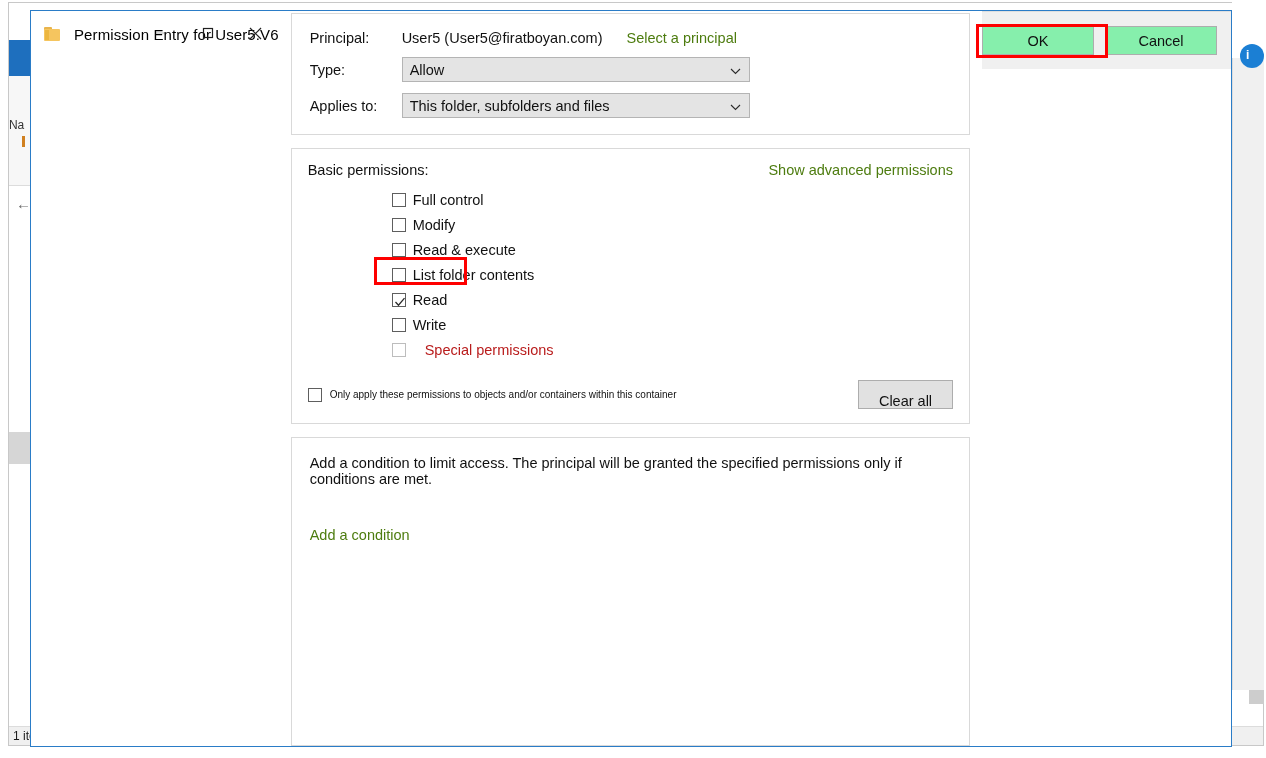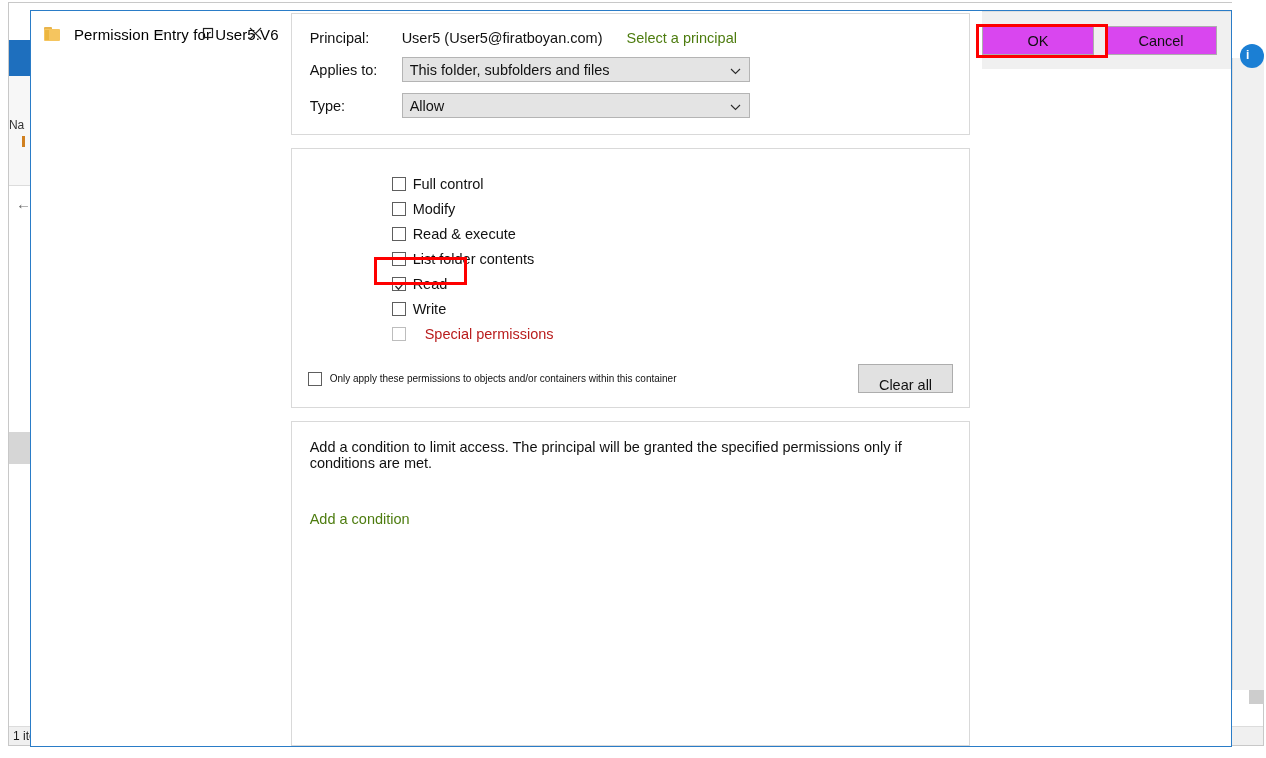--- a/index.html
+++ b/index.html
@@ -205,21 +205,21 @@
 
   
   .dlg-footer {
     flex: 0 0 auto; height: 58px; background: #f0f0f0;
     border-top: 1px solid #dfdfdf;
     display: flex; align-items: center; justify-content: flex-end;
     padding-right: 14px; position: relative;
   }
   .footer-btns { display: flex; align-items: center; gap: 11px; }
   .footer-btn {
-    background: #d946ef; border: 1px solid #adadad;
+    background: #86efac; border: 1px solid #adadad;
     font-size: 14.5px; color: #111111;
     height: 29px; width: 112px; cursor: default;
     font-family: "Liberation Sans", sans-serif;
   }
   #hl-ok {
     position: absolute; right: 123px; top: 12px;
     width: 132px; height: 34px; border: 3px solid #fe0000; pointer-events: none;
   }
 </style>
 </head>
@@ -282,45 +282,49 @@
   <div class="dlg-body">
 
     <div class="panel" id="panel-principal">
       <div class="field-row">
         <span class="field-label">Principal:</span>
         <span class="principal-value">User5 (User5@firatboyan.com)</span>
         <a class="link ml24">Select a principal</a>
       </div>
 
       <div class="field-row">
+        <span class="field-label">Type:</span>
+        <div class="combo">
+          <span>Allow</span>
+          <span class="chev">
+            <svg width="11" height="7" viewBox="0 0 11 7">
+                <polyline points="1,1 5.5,5.5 10,1" fill="none" stroke="#2b2b2b" stroke-width="1.1"></polyline>
+              </svg>
+          </span>
+        </div>
+      </div>
+
+      <div class="field-row">
         <span class="field-label">Applies to:</span>
         <div class="combo">
           <span>This folder, subfolders and files</span>
           <span class="chev">
             <svg width="11" height="7" viewBox="0 0 11 7">
                 <polyline points="1,1 5.5,5.5 10,1" fill="none" stroke="#2b2b2b" stroke-width="1.1"></polyline>
               </svg>
           </span>
         </div>
       </div>
-
-      <div class="field-row">
-        <span class="field-label">Type:</span>
-        <div class="combo">
-          <span>Allow</span>
-          <span class="chev">
-            <svg width="11" height="7" viewBox="0 0 11 7">
-                <polyline points="1,1 5.5,5.5 10,1" fill="none" stroke="#2b2b2b" stroke-width="1.1"></polyline>
-              </svg>
-          </span>
-        </div>
-      </div>
     </div>
 
     <div class="panel" id="panel-permissions">
+      <div class="perm-head">
+        <span class="perm-head-label">Basic permissions:</span>
+        <a class="link">Show advanced permissions</a>
+      </div>
 
       <div class="perm-list" id="perm-list">
           <label class="perm-item">
             <span class="cbox"></span>
             <span class="perm-label">Full control</span>
           </label>
           <label class="perm-item">
             <span class="cbox"></span>
             <span class="perm-label">Modify</span>
           </label>

